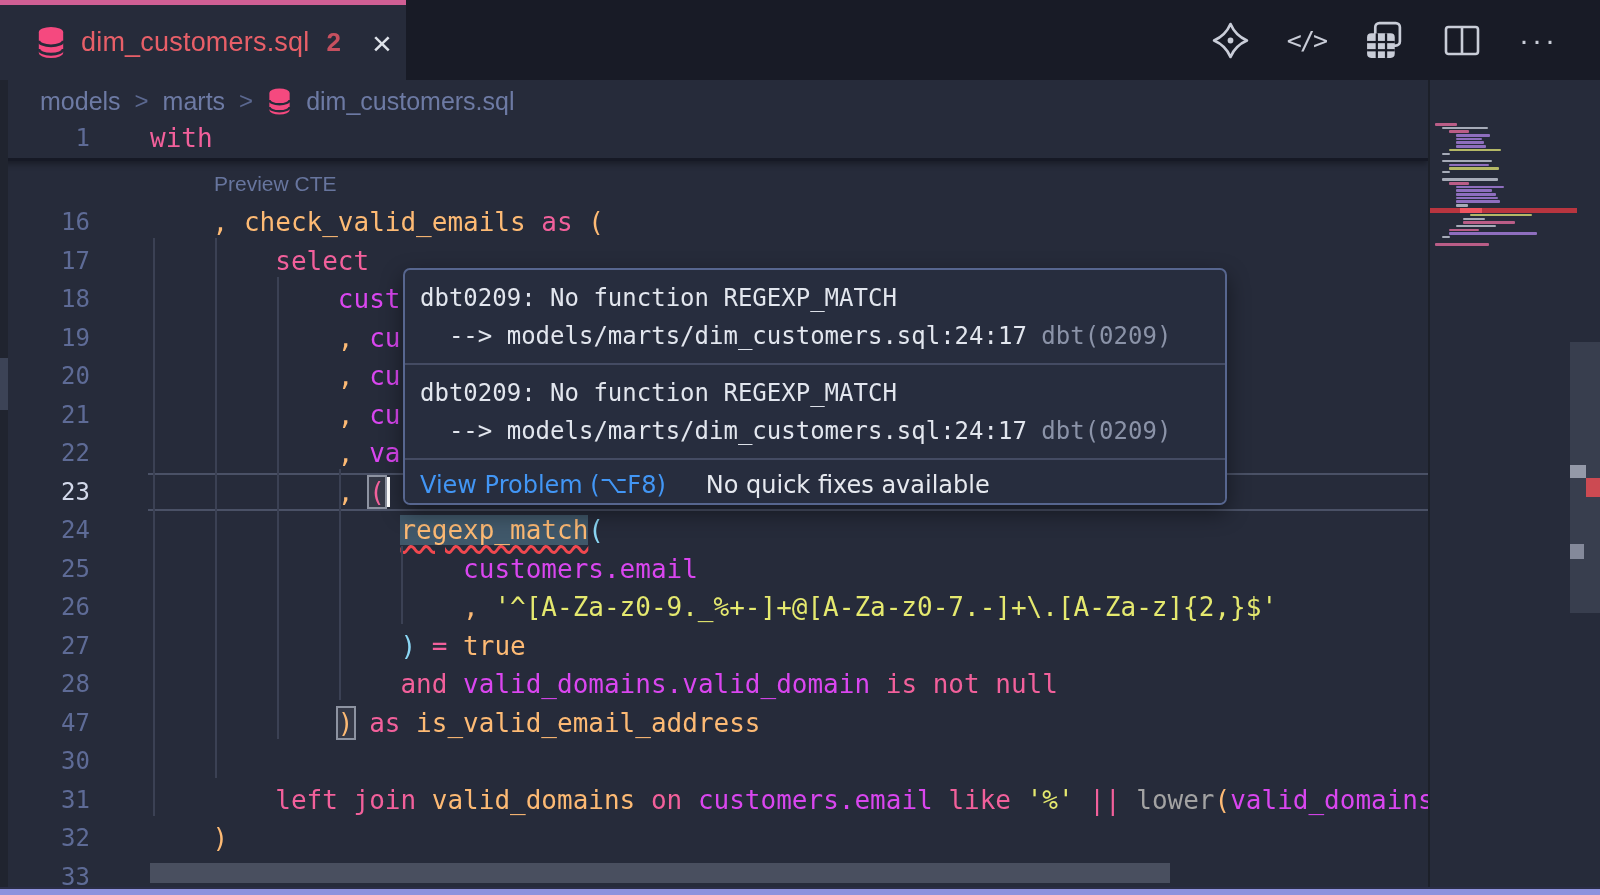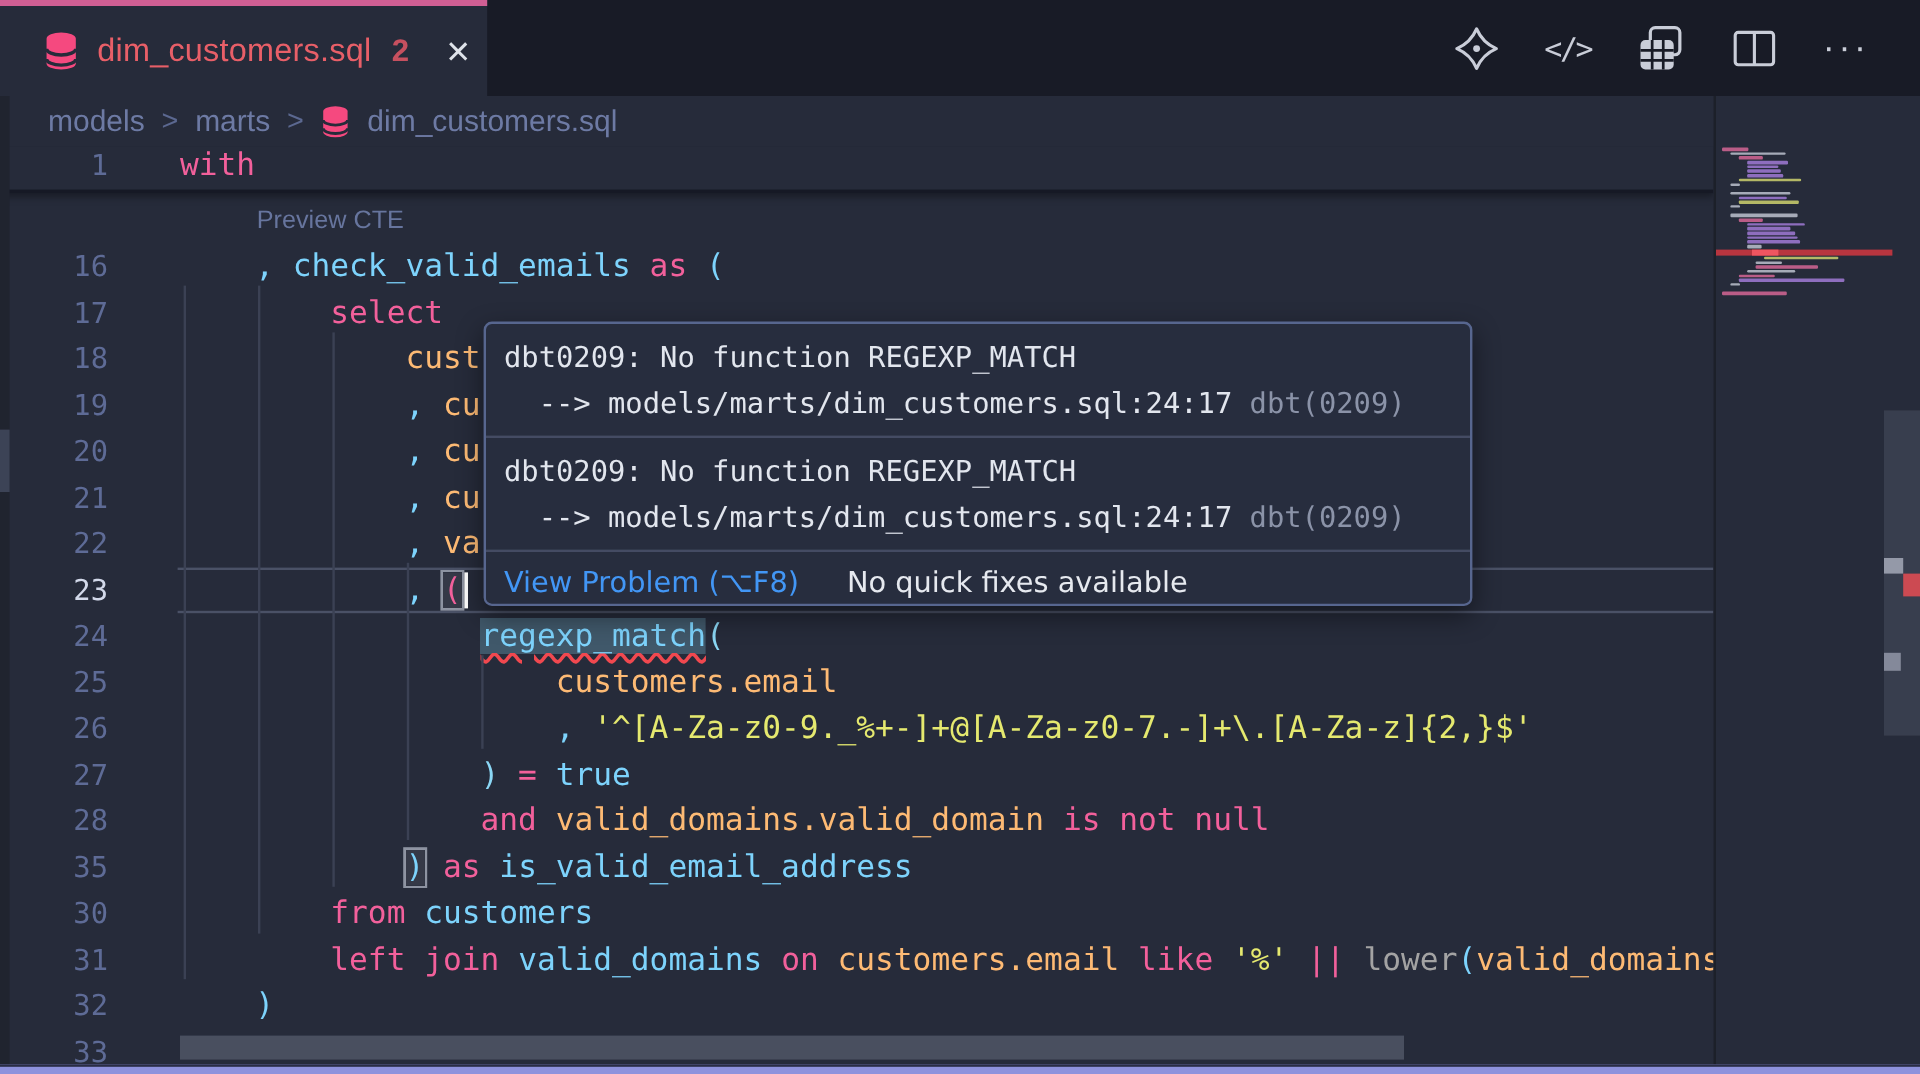--- a/index.html
+++ b/index.html
@@ -33,21 +33,21 @@
   .sticky-row .gut{line-height:33px;}
   .sticky-row .ltxt{line-height:33px;}
   .codelens{height:42px;line-height:46px;padding-left:214px;font-family:"Liberation Sans",sans-serif;
             font-size:21px;color:#67759e;cursor:pointer;}
   .code-row{height:38.5px;display:flex;position:relative;}
   .gut{width:90px;flex:0 0 90px;text-align:right;font-size:24px;color:#5e6b96;line-height:38.5px;}
   .code-row.current .gut{color:#d3d9ea;}
   .ltxt{margin-left:60px;white-space:pre;font-size:26px;line-height:38.5px;color:#e9ecf4;}
   .code-row.current::after{content:"";position:absolute;left:148px;right:0;top:0;bottom:0;
             border-top:2px solid #4a5166;border-bottom:2px solid #4a5166;pointer-events:none;}
-  .c-kw{color:#f2609b;} .c-id{color:#7dd3fc;} .c-col{color:#fdba74;}
+  .c-kw{color:#f2609b;} .c-id{color:#fdba74;} .c-col{color:#d946ef;}
   .c-str{color:#e5e96f;} .c-fn{color:#a3a3a3;} .c-par{color:#8bd7f5;}
   .box{box-shadow:0 0 0 2px #8d93a1;background:rgba(255,255,255,.07);}
   .errw{background:#40586a;text-decoration-line:underline;text-decoration-style:wavy;
         text-decoration-color:#f1484f;text-decoration-thickness:2.5px;text-underline-offset:6px;}
   .cursor{display:inline-block;width:3px;height:30px;background:#ffffff;vertical-align:text-bottom;margin-left:2px;}
   .guide{position:absolute;width:1.5px;background:#3b4154;z-index:2;}
 
   
   .popup{position:absolute;left:403px;top:268px;width:824px;height:237px;box-sizing:border-box;
          background:#272d3e;border:2px solid #57668f;border-radius:7px;z-index:50;
@@ -192,26 +192,25 @@
       </div>
       <div class="code-row">
         <div class="gut">27</div>
         <div class="ltxt"><span class="c-id">                </span><span class="c-par">)</span><span class="c-id"> </span><span class="c-kw">=</span><span class="c-id"> true</span></div>
       </div>
       <div class="code-row">
         <div class="gut">28</div>
         <div class="ltxt"><span class="c-id">                </span><span class="c-kw">and</span><span class="c-id"> </span><span class="c-col">valid_domains.valid_domain</span><span class="c-id"> </span><span class="c-kw">is not null</span></div>
       </div>
       <div class="code-row">
-        <div class="gut">35</div>
+        <div class="gut">47</div>
         <div class="ltxt"><span class="c-id">            </span><span class="c-id box">)</span><span class="c-id"> </span><span class="c-kw">as</span><span class="c-id"> is_valid_email_address</span></div>
       </div>
       <div class="code-row">
         <div class="gut">30</div>
-        <div class="ltxt"><span class="c-id">        </span><span class="c-kw">from</span><span class="c-id"> customers</span></div>
       </div>
       <div class="code-row">
         <div class="gut">31</div>
         <div class="ltxt"><span class="c-id">        </span><span class="c-kw">left join</span><span class="c-id"> valid_domains </span><span class="c-kw">on</span><span class="c-id"> </span><span class="c-col">customers.email</span><span class="c-id"> </span><span class="c-kw">like</span><span class="c-id"> </span><span class="c-str">'%'</span><span class="c-id"> </span><span class="c-kw">||</span><span class="c-id"> </span><span class="c-fn">lower</span><span class="c-id">(</span><span class="c-col">valid_domains</span></div>
       </div>
       <div class="code-row">
         <div class="gut">32</div>
         <div class="ltxt"><span class="c-id">    )</span></div>
       </div>
       <div class="code-row">

